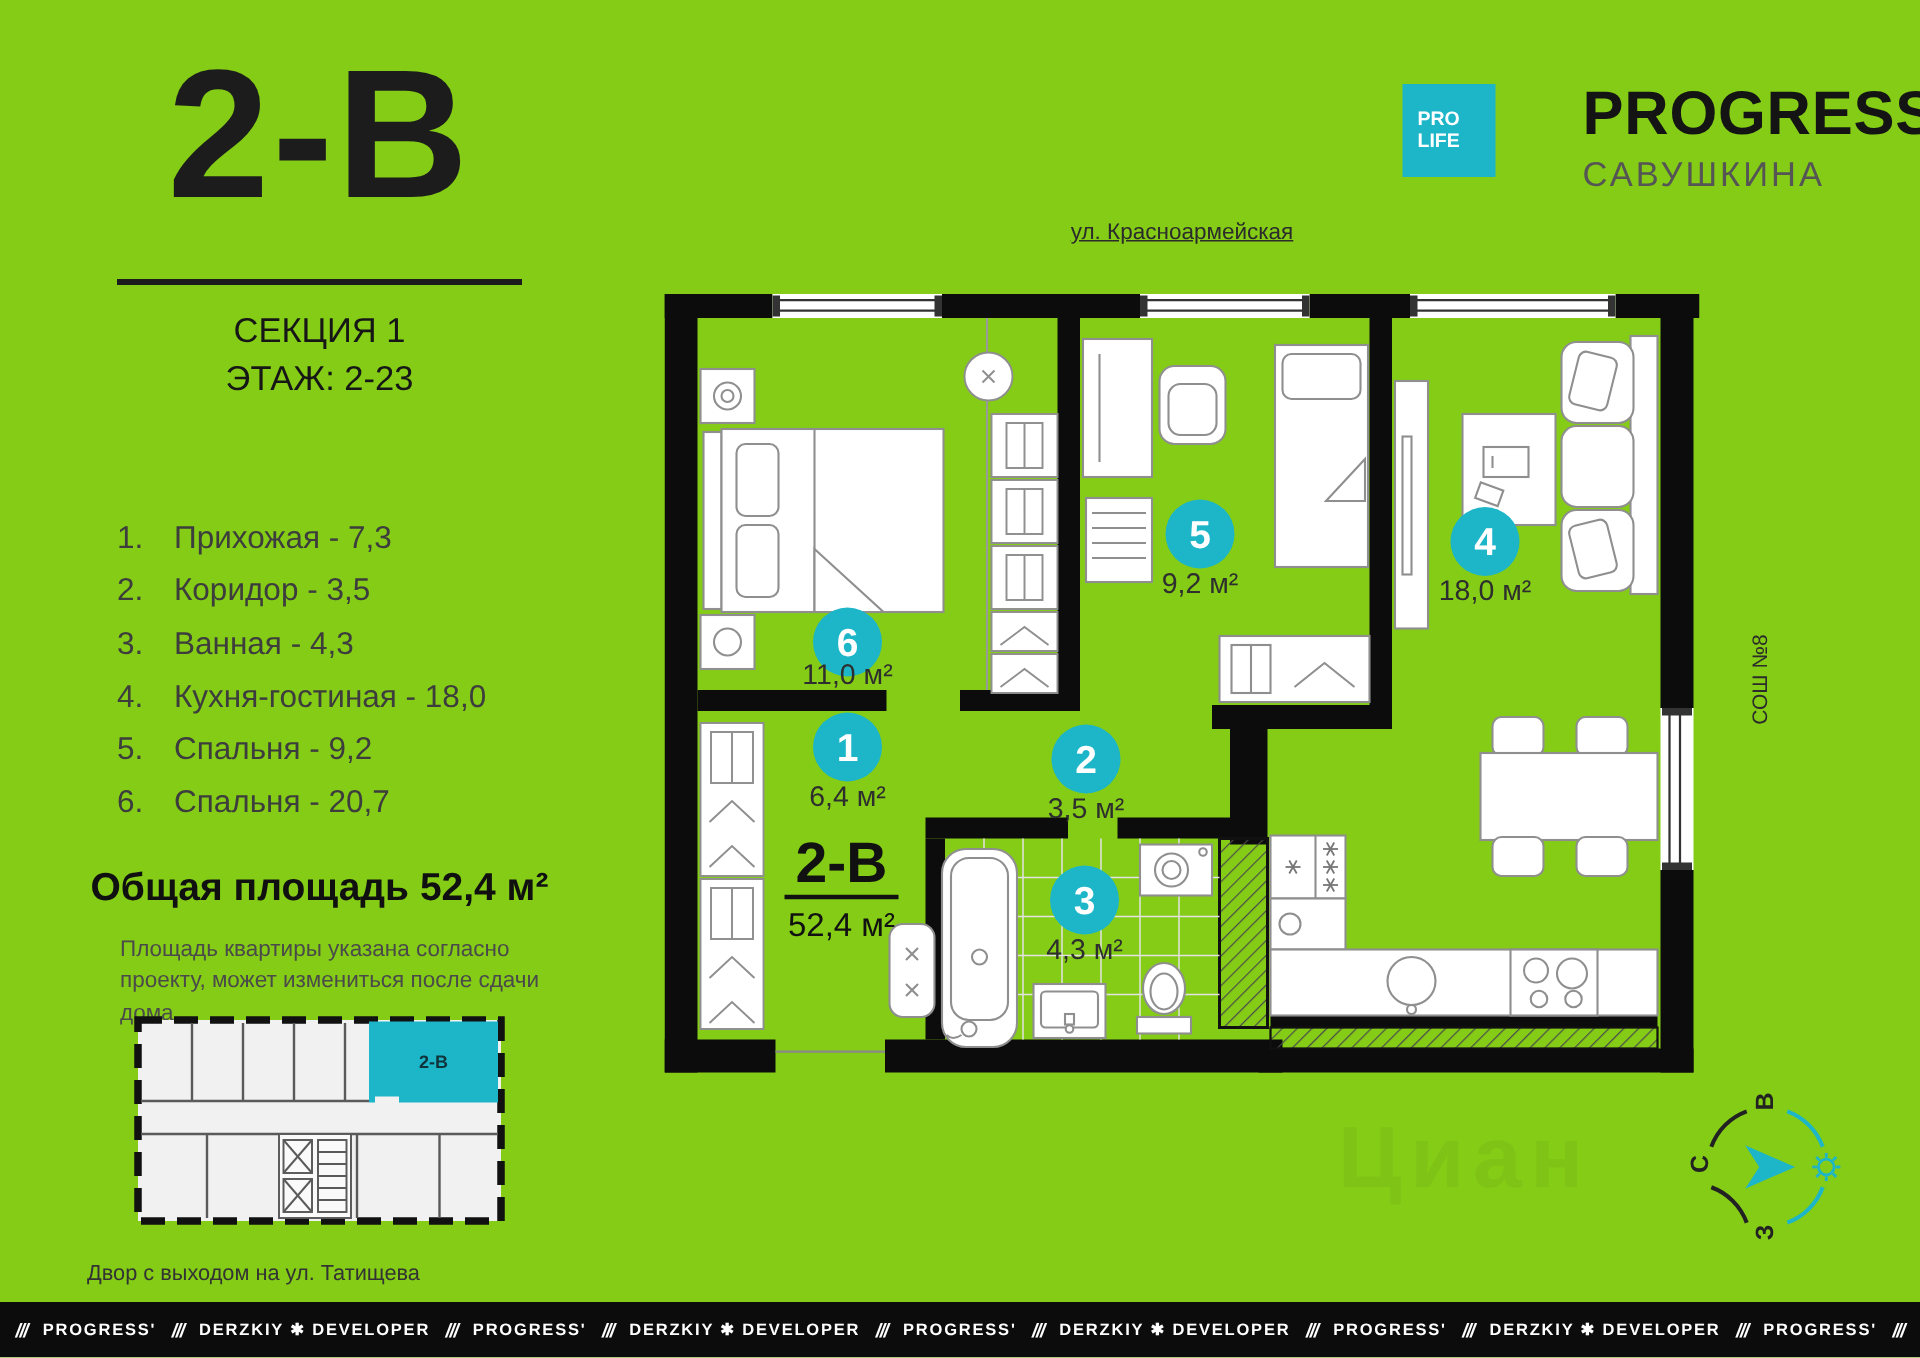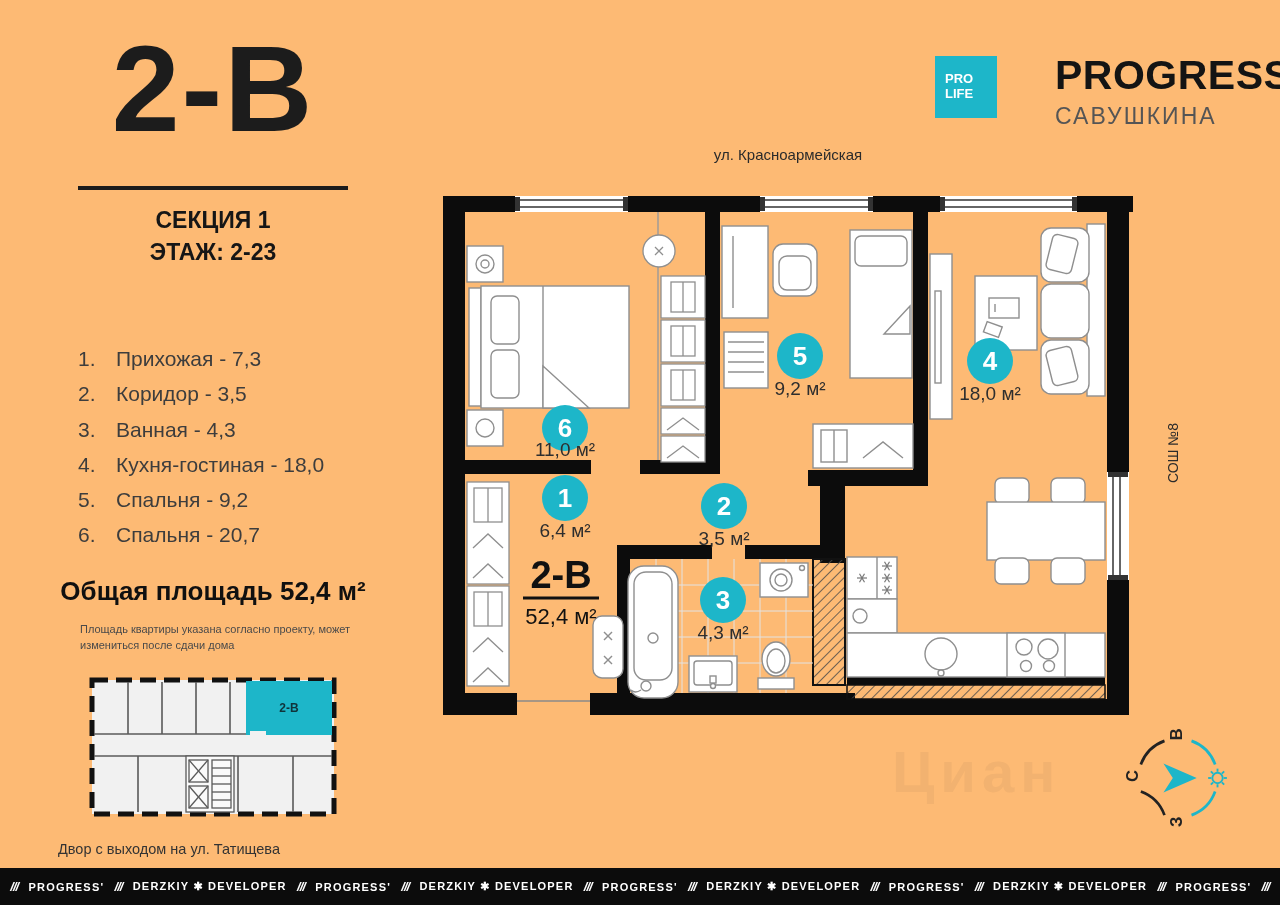--- a/index.html
+++ b/index.html
@@ -1,42 +1,42 @@
 <!DOCTYPE html>
 <html><head>
 <meta charset="utf-8">
 <style>
   html,body{margin:0;padding:0;background:#ffffff;}
   body{font-family:"Liberation Sans", sans-serif;}
-  #stage{position:relative;width:1280px;height:905px;background:#fdba74;overflow:hidden;}
+  #stage{position:relative;width:1280px;height:905px;background:#84cc16;overflow:hidden;}
 
   
   .big-unit{position:absolute;left:78px;top:28px;width:270px;text-align:center;
     font-size:122px;font-weight:700;color:#1c1c1c;letter-spacing:2px;line-height:1;}
   .title-rule{position:absolute;left:78px;top:186px;width:270px;height:4px;background:#1c1c1c;}
   .section-floor{position:absolute;left:58px;top:204px;width:310px;text-align:center;
-    font-size:23px;font-weight:700;color:#161616;line-height:1.4;}
+    font-size:23px;font-weight:400;color:#161616;line-height:1.4;}
   .room-list{position:absolute;left:78px;top:346px;width:310px;font-size:21px;color:#3d3d3d;}
   .room-row{display:flex;margin-bottom:9px;line-height:1.25;}
   .room-row .idx{width:38px;flex:0 0 38px;}
   .total-area{position:absolute;left:58px;top:576px;width:310px;text-align:center;
     font-size:26px;font-weight:800;color:#101010;}
-  .disclaimer{position:absolute;left:80px;top:622px;width:292px;font-size:11px;color:#4a4a4a;line-height:1.42;}
+  .disclaimer{position:absolute;left:80px;top:622px;width:292px;font-size:15px;color:#4a4a4a;line-height:1.42;}
 
   
   .logo{position:absolute;left:935px;top:56px;display:flex;align-items:flex-start;gap:44px;}
   .logo-box{width:62px;height:62px;background:#1db6c9;color:#fff;font-size:13px;font-weight:700;
     line-height:1.15;display:flex;align-items:center;padding-left:10px;box-sizing:border-box;}
   .logo-text{margin-left:14px;}
   .logo-name{font-size:41px;font-weight:700;color:#141414;letter-spacing:.5px;line-height:.95;}
   .logo-loc{font-size:23px;color:#555;letter-spacing:2px;margin-top:8px;}
 
   
   .street-label{position:absolute;left:443px;top:146px;width:690px;text-align:center;
-    font-size:15px;color:#2b2b2b;}
+    font-size:15px;color:#2b2b2b;text-decoration:underline;}
   .school-label{position:absolute;left:1128px;top:445px;width:90px;text-align:center;
     font-size:14px;color:#2b2b2b;transform:rotate(-90deg);}
   .plan-wrap{position:absolute;left:443px;top:196px;width:690px;height:524px;}
 
   
   .mini-plan{position:absolute;left:88px;top:676px;width:250px;height:142px;}
   .mini-caption{position:absolute;left:58px;top:824px;width:310px;text-align:left;
     font-size:14.5px;color:#333;margin-top:17px;}
 
   

